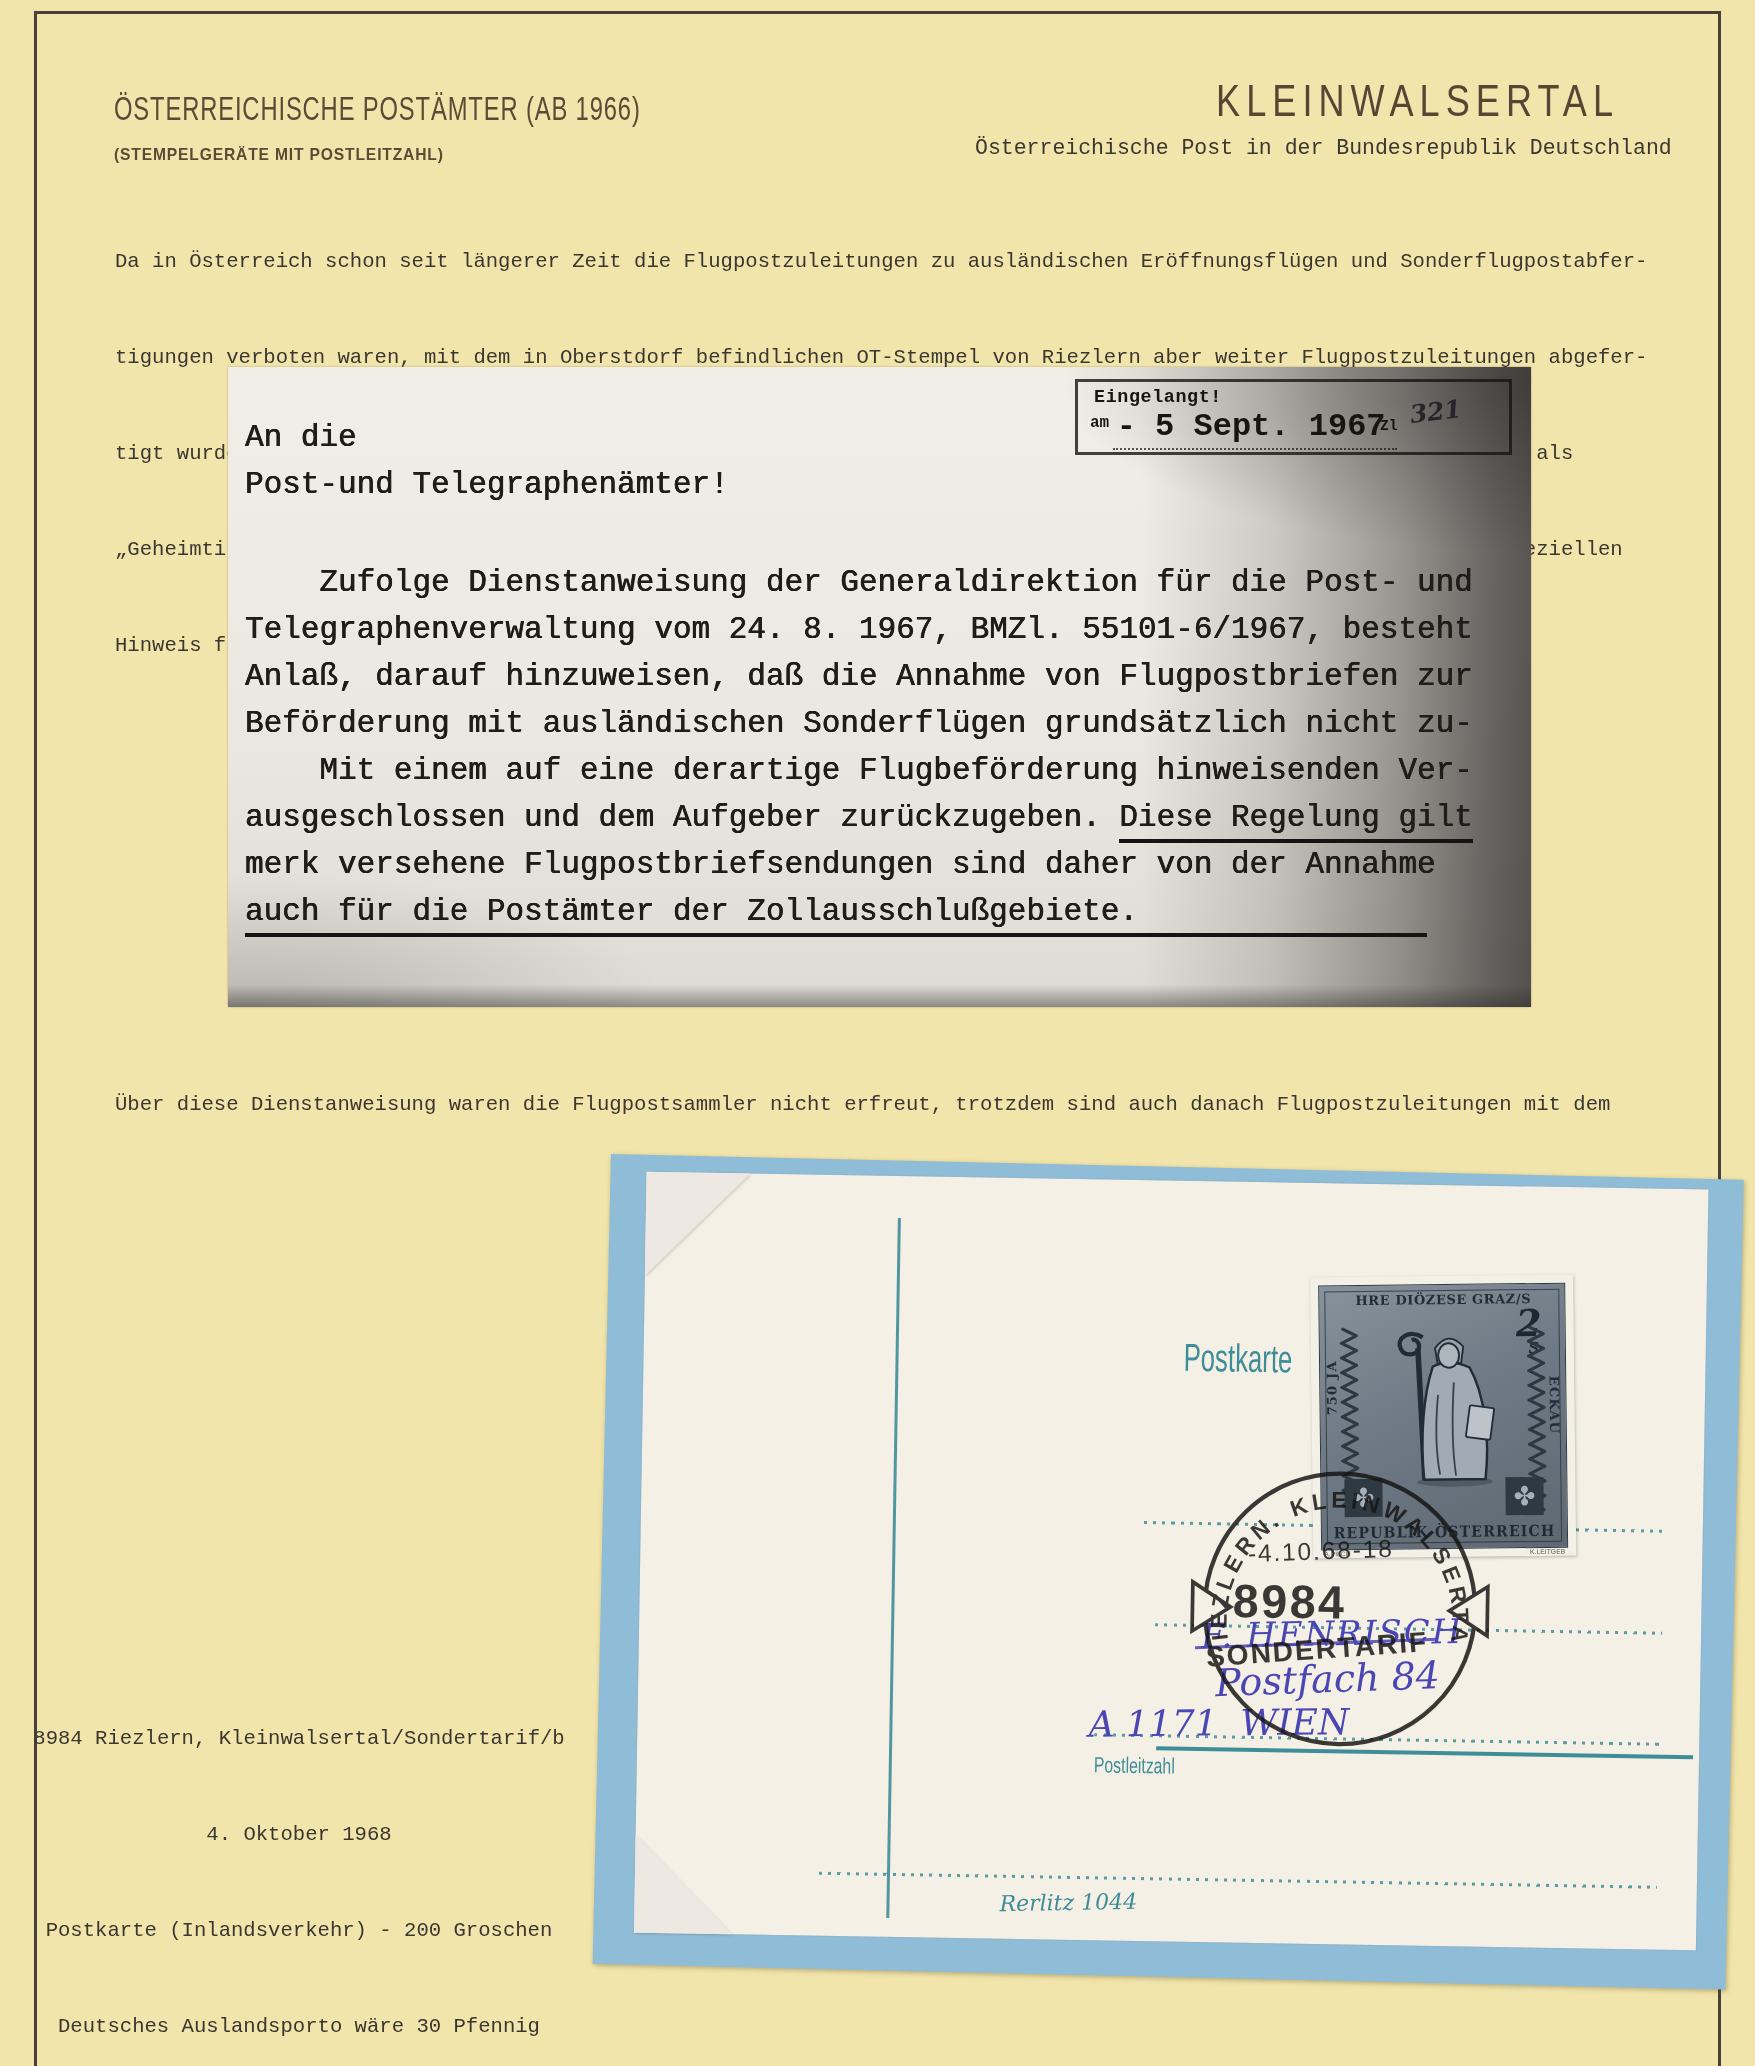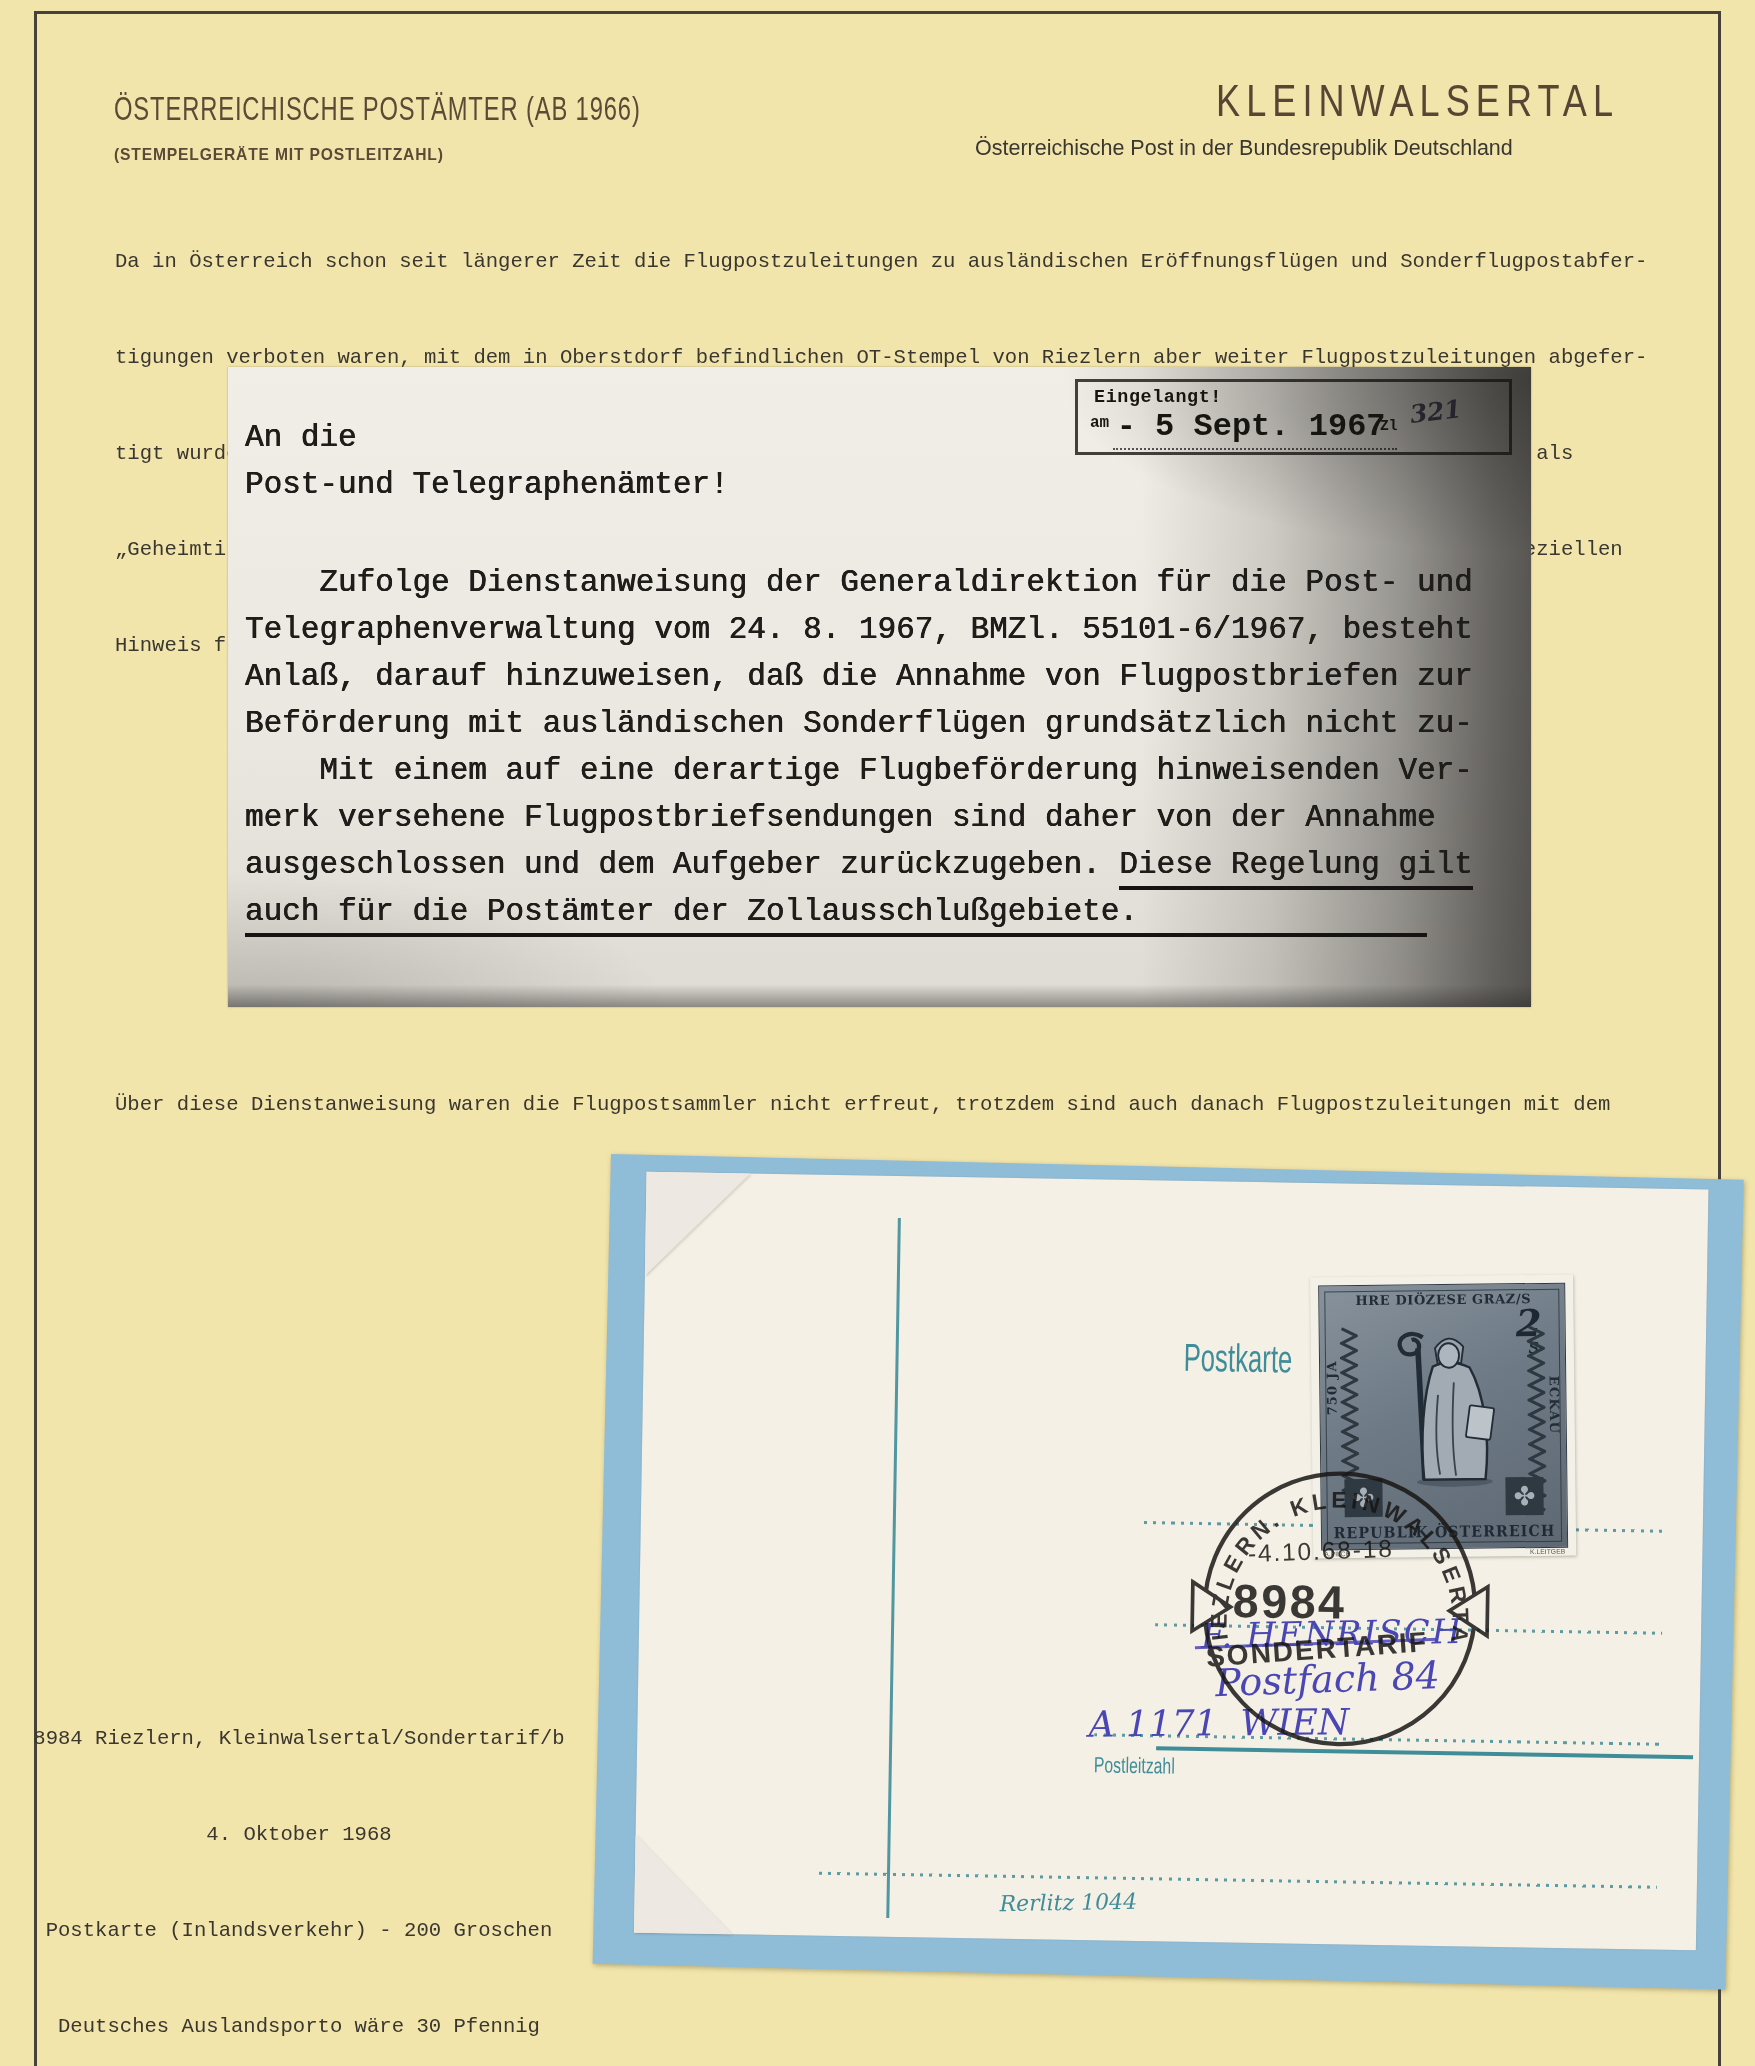--- a/index.html
+++ b/index.html
@@ -11,21 +11,21 @@
   .frame-right{left:1718px;top:11px;width:2.5px;height:2055px;}
 
   
   .hl-title{position:absolute;left:114px;top:90px;font-size:33px;color:#5e4936;
             letter-spacing:1.2px;transform:scaleX(.72);transform-origin:0 0;white-space:pre;}
   .hl-sub{position:absolute;left:114px;top:145px;font-size:17px;font-weight:bold;color:#5e4936;
           letter-spacing:0.9px;transform:scaleX(.92);transform-origin:0 0;white-space:pre;}
   .hr-title{position:absolute;left:1216px;top:76px;font-size:44px;color:#5a4534;
             letter-spacing:7.4px;transform:scaleX(.82);transform-origin:0 0;white-space:pre;}
   .hr-sub{position:absolute;left:975px;top:136px;font-size:21.5px;color:#3a3630;
-          font-family:Liberation Sans, sans-serif;white-space:pre;}
+          font-family:Liberation Mono, monospace;white-space:pre;}
 
   
   .tw{position:absolute;color:#3a3630;font-family:"Liberation Mono",monospace;
       font-size:20.6px;line-height:32px;white-space:pre;}
   .intro{left:115px;top:182px;}
   .afterdoc{left:115px;top:1020px;line-height:34px;text-align:right;}
   .caption{left:26px;top:1659px;width:546px;text-align:center;line-height:32px;}
 
   
   .doc{position:absolute;left:228px;top:367px;width:1303px;height:640px;
@@ -155,22 +155,22 @@
       <div class="doc-line">An die</div>
       <div class="doc-line">Post-und Telegraphenämter!</div>
     </div>
 
     <div class="doc-body">
       <div class="doc-line">    Zufolge Dienstanweisung der Generaldirektion für die Post- und</div>
       <div class="doc-line">Telegraphenverwaltung vom 24. 8. 1967, BMZl. 55101-6/1967, besteht</div>
       <div class="doc-line">Anlaß, darauf hinzuweisen, daß die Annahme von Flugpostbriefen zur</div>
       <div class="doc-line">Beförderung mit ausländischen Sonderflügen grundsätzlich nicht zu-</div>
       <div class="doc-line">    Mit einem auf eine derartige Flugbeförderung hinweisenden Ver-</div>
+      <div class="doc-line"><span>ausgeschlossen und dem Aufgeber zurückzugeben. </span><span class="u">Diese Regelung gilt</span></div>
       <div class="doc-line">merk versehene Flugpostbriefsendungen sind daher von der Annahme</div>
-      <div class="doc-line"><span>ausgeschlossen und dem Aufgeber zurückzugeben. </span><span class="u">Diese Regelung gilt</span></div>
       <div class="doc-line"><span class="u u-ext">auch für die Postämter der Zollausschlußgebiete.</span></div>
     </div>
   </div>
 
   <div class="tw afterdoc">
     <div>Über diese Dienstanweisung waren die Flugpostsammler nicht erfreut, trotzdem sind auch danach Flugpostzuleitungen mit dem</div>
     <div>oberstdorfer OT-Stempel bekannt geworden.</div>
   </div>
 
   <div class="tw caption">

